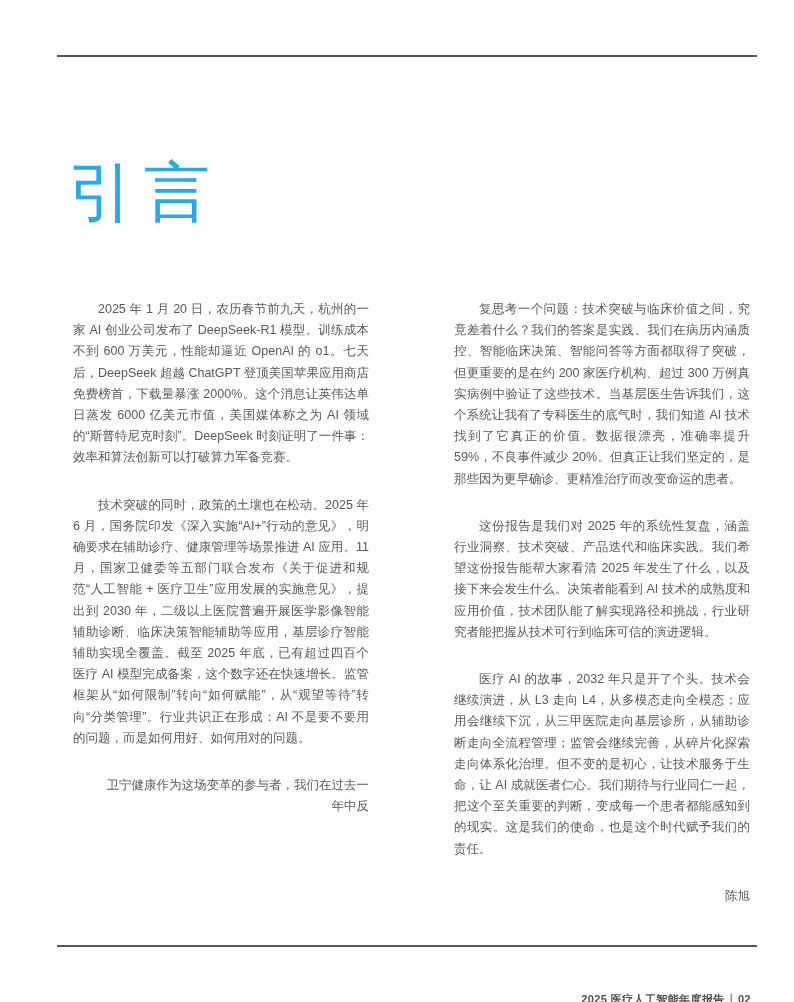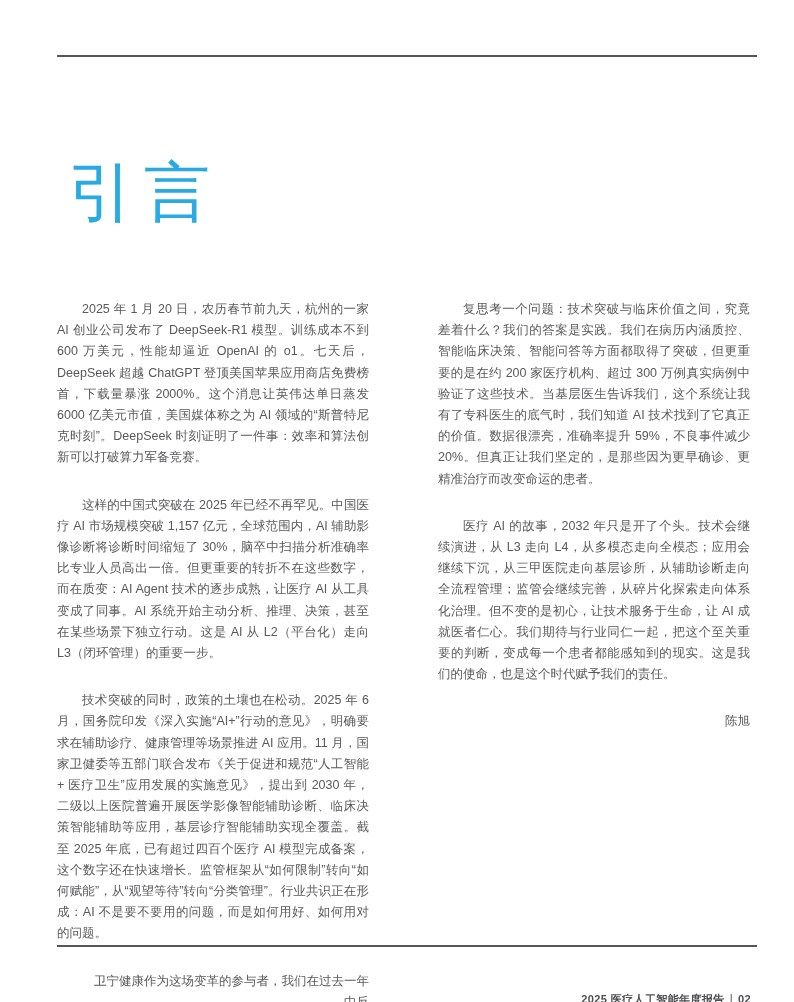--- a/index.html
+++ b/index.html
@@ -39,21 +39,21 @@
     top: 299px;
     width: 312px;
     color: #58595b;
     font-size: 12.5px;
     line-height: 21.2px;
     text-align: justify;
   }
   .col-left  { left: 57px;  }
   .col-right { left: 438px; }
   .column p {
-    margin: 0 0 26px 0;
+    margin: 0 0 26px 16px;
     text-indent: 2em;
   }
   .column p:last-child { margin-bottom: 0; text-align: right; }
   .signature {
     text-align: right;
     text-indent: 0 !important;
     margin-top: 22px !important;
   }
 
   .footer-text {
@@ -75,27 +75,27 @@
 </style>
 </head>
 <body>
 
 <div class="rule" id="top-rule"></div>
 
 <h1 class="page-title">引言</h1>
 
 <section class="column col-left">
   <p>2025 年 1 月 20 日，农历春节前九天，杭州的一家 AI 创业公司发布了 DeepSeek-R1 模型。训练成本不到 600 万美元，性能却逼近 OpenAI 的 o1。七天后，DeepSeek 超越 ChatGPT 登顶美国苹果应用商店免费榜首，下载量暴涨 2000%。这个消息让英伟达单日蒸发 6000 亿美元市值，美国媒体称之为 AI 领域的“斯普特尼克时刻”。DeepSeek 时刻证明了一件事：效率和算法创新可以打破算力军备竞赛。</p>
-  <p>这样的中国式突破在 2025 年已经不再罕见。中国医疗 AI 市场规模突破 1,157 亿元，全球范围内，AI 辅助影像诊断将诊断时间缩短了 30%，脑卒中扫描分析准确率比专业人员高出一倍。但更重要的转折不在这些数字，而在质变：AI Agent 技术的逐步成熟，让医疗 AI 从工具变成了同事。AI 系统开始主动分析、推理、决策，甚至在某些场景下独立行动。这是 AI 从 L2（平台化）走向 L3（闭环管理）的重要一步。</p>
   <p>技术突破的同时，政策的土壤也在松动。2025 年 6 月，国务院印发《深入实施“AI+”行动的意见》，明确要求在辅助诊疗、健康管理等场景推进 AI 应用。11 月，国家卫健委等五部门联合发布《关于促进和规范“人工智能 + 医疗卫生”应用发展的实施意见》，提出到 2030 年，二级以上医院普遍开展医学影像智能辅助诊断、临床决策智能辅助等应用，基层诊疗智能辅助实现全覆盖。截至 2025 年底，已有超过四百个医疗 AI 模型完成备案，这个数字还在快速增长。监管框架从“如何限制”转向“如何赋能”，从“观望等待”转向“分类管理”。行业共识正在形成：AI 不是要不要用的问题，而是如何用好、如何用对的问题。</p>
   <p>卫宁健康作为这场变革的参与者，我们在过去一年中反</p>
 </section>
 
 <section class="column col-right">
   <p>复思考一个问题：技术突破与临床价值之间，究竟差着什么？我们的答案是实践。我们在病历内涵质控、智能临床决策、智能问答等方面都取得了突破，但更重要的是在约 200 家医疗机构、超过 300 万例真实病例中验证了这些技术。当基层医生告诉我们，这个系统让我有了专科医生的底气时，我们知道 AI 技术找到了它真正的价值。数据很漂亮，准确率提升 59%，不良事件减少 20%。但真正让我们坚定的，是那些因为更早确诊、更精准治疗而改变命运的患者。</p>
+  <p>这份报告是我们对 2025 年的系统性复盘，涵盖行业洞察、技术突破、产品迭代和临床实践。我们希望这份报告能帮大家看清 2025 年发生了什么，以及接下来会发生什么。决策者能看到 AI 技术的成熟度和应用价值，技术团队能了解实现路径和挑战，行业研究者能把握从技术可行到临床可信的演进逻辑。</p>
   <p>医疗 AI 的故事，2032 年只是开了个头。技术会继续演进，从 L3 走向 L4，从多模态走向全模态；应用会继续下沉，从三甲医院走向基层诊所，从辅助诊断走向全流程管理；监管会继续完善，从碎片化探索走向体系化治理。但不变的是初心，让技术服务于生命，让 AI 成就医者仁心。我们期待与行业同仁一起，把这个至关重要的判断，变成每一个患者都能感知到的现实。这是我们的使命，也是这个时代赋予我们的责任。</p>
   <p class="signature">陈旭</p>
 </section>
 
 <div class="rule" id="footer-rule"></div>
 
 <div class="footer-text">
   <span>2025 医疗人工智能年度报告</span><span class="sep">|</span><span>02</span>
 </div>
 

